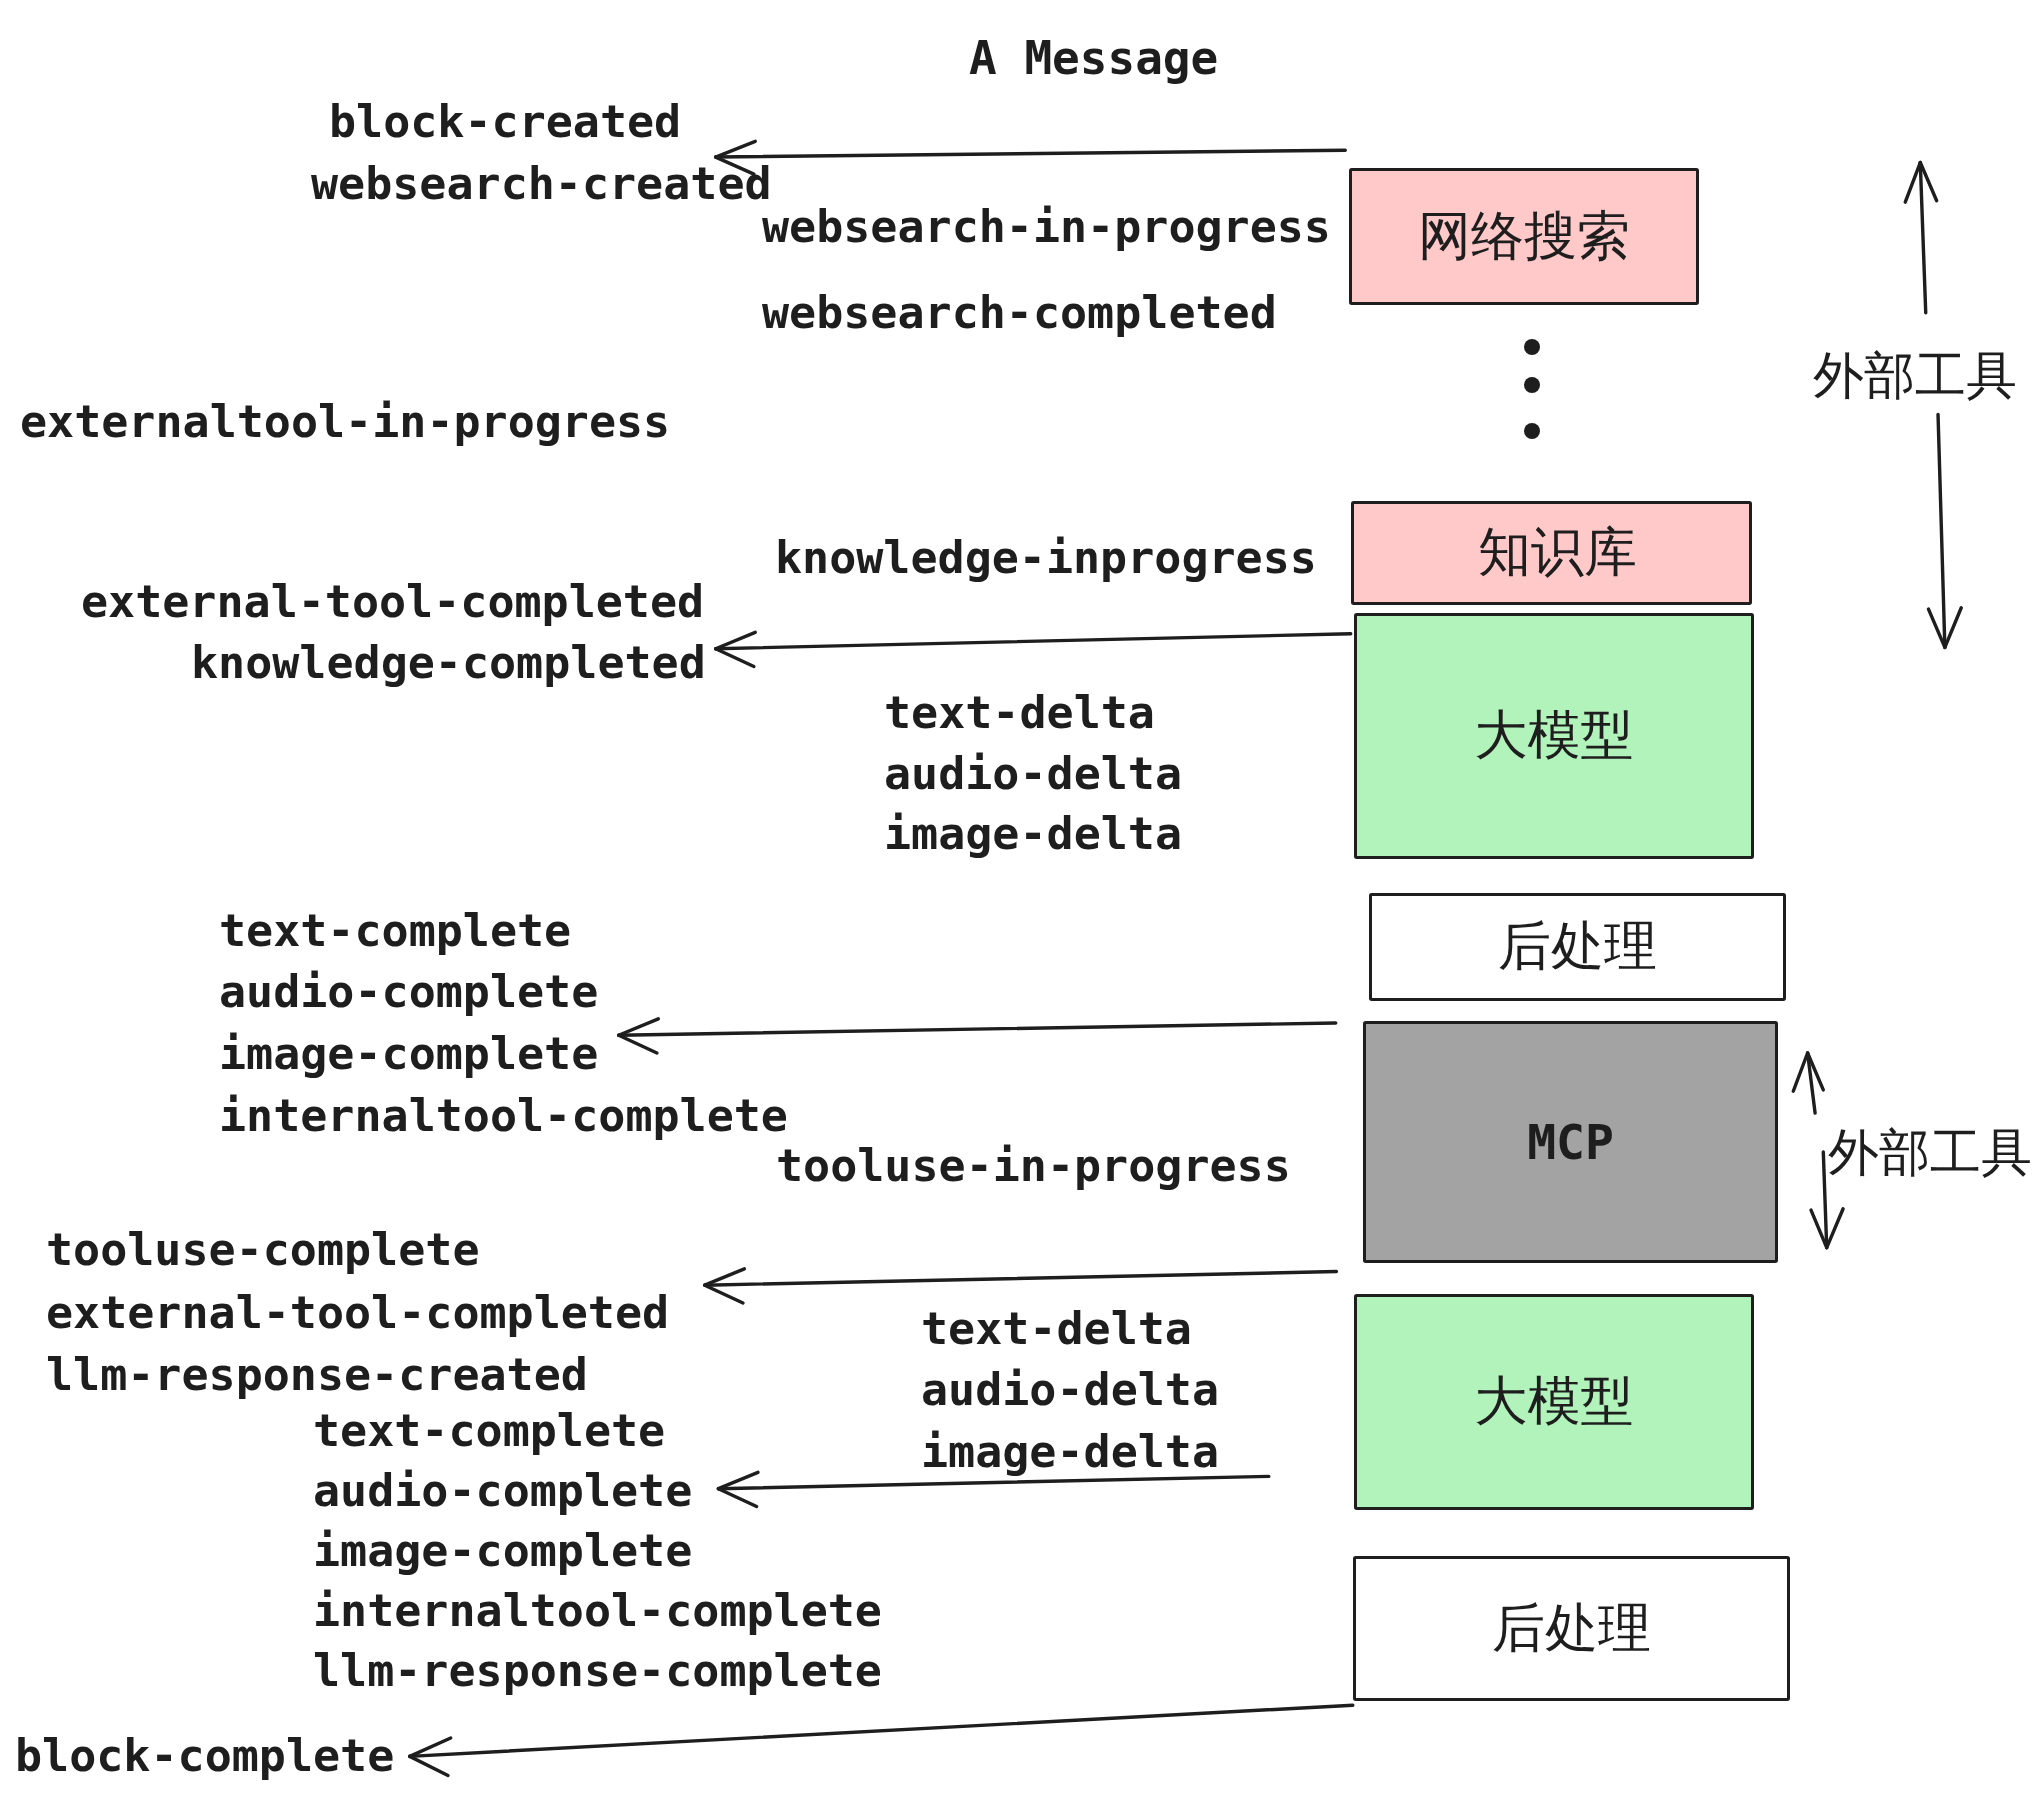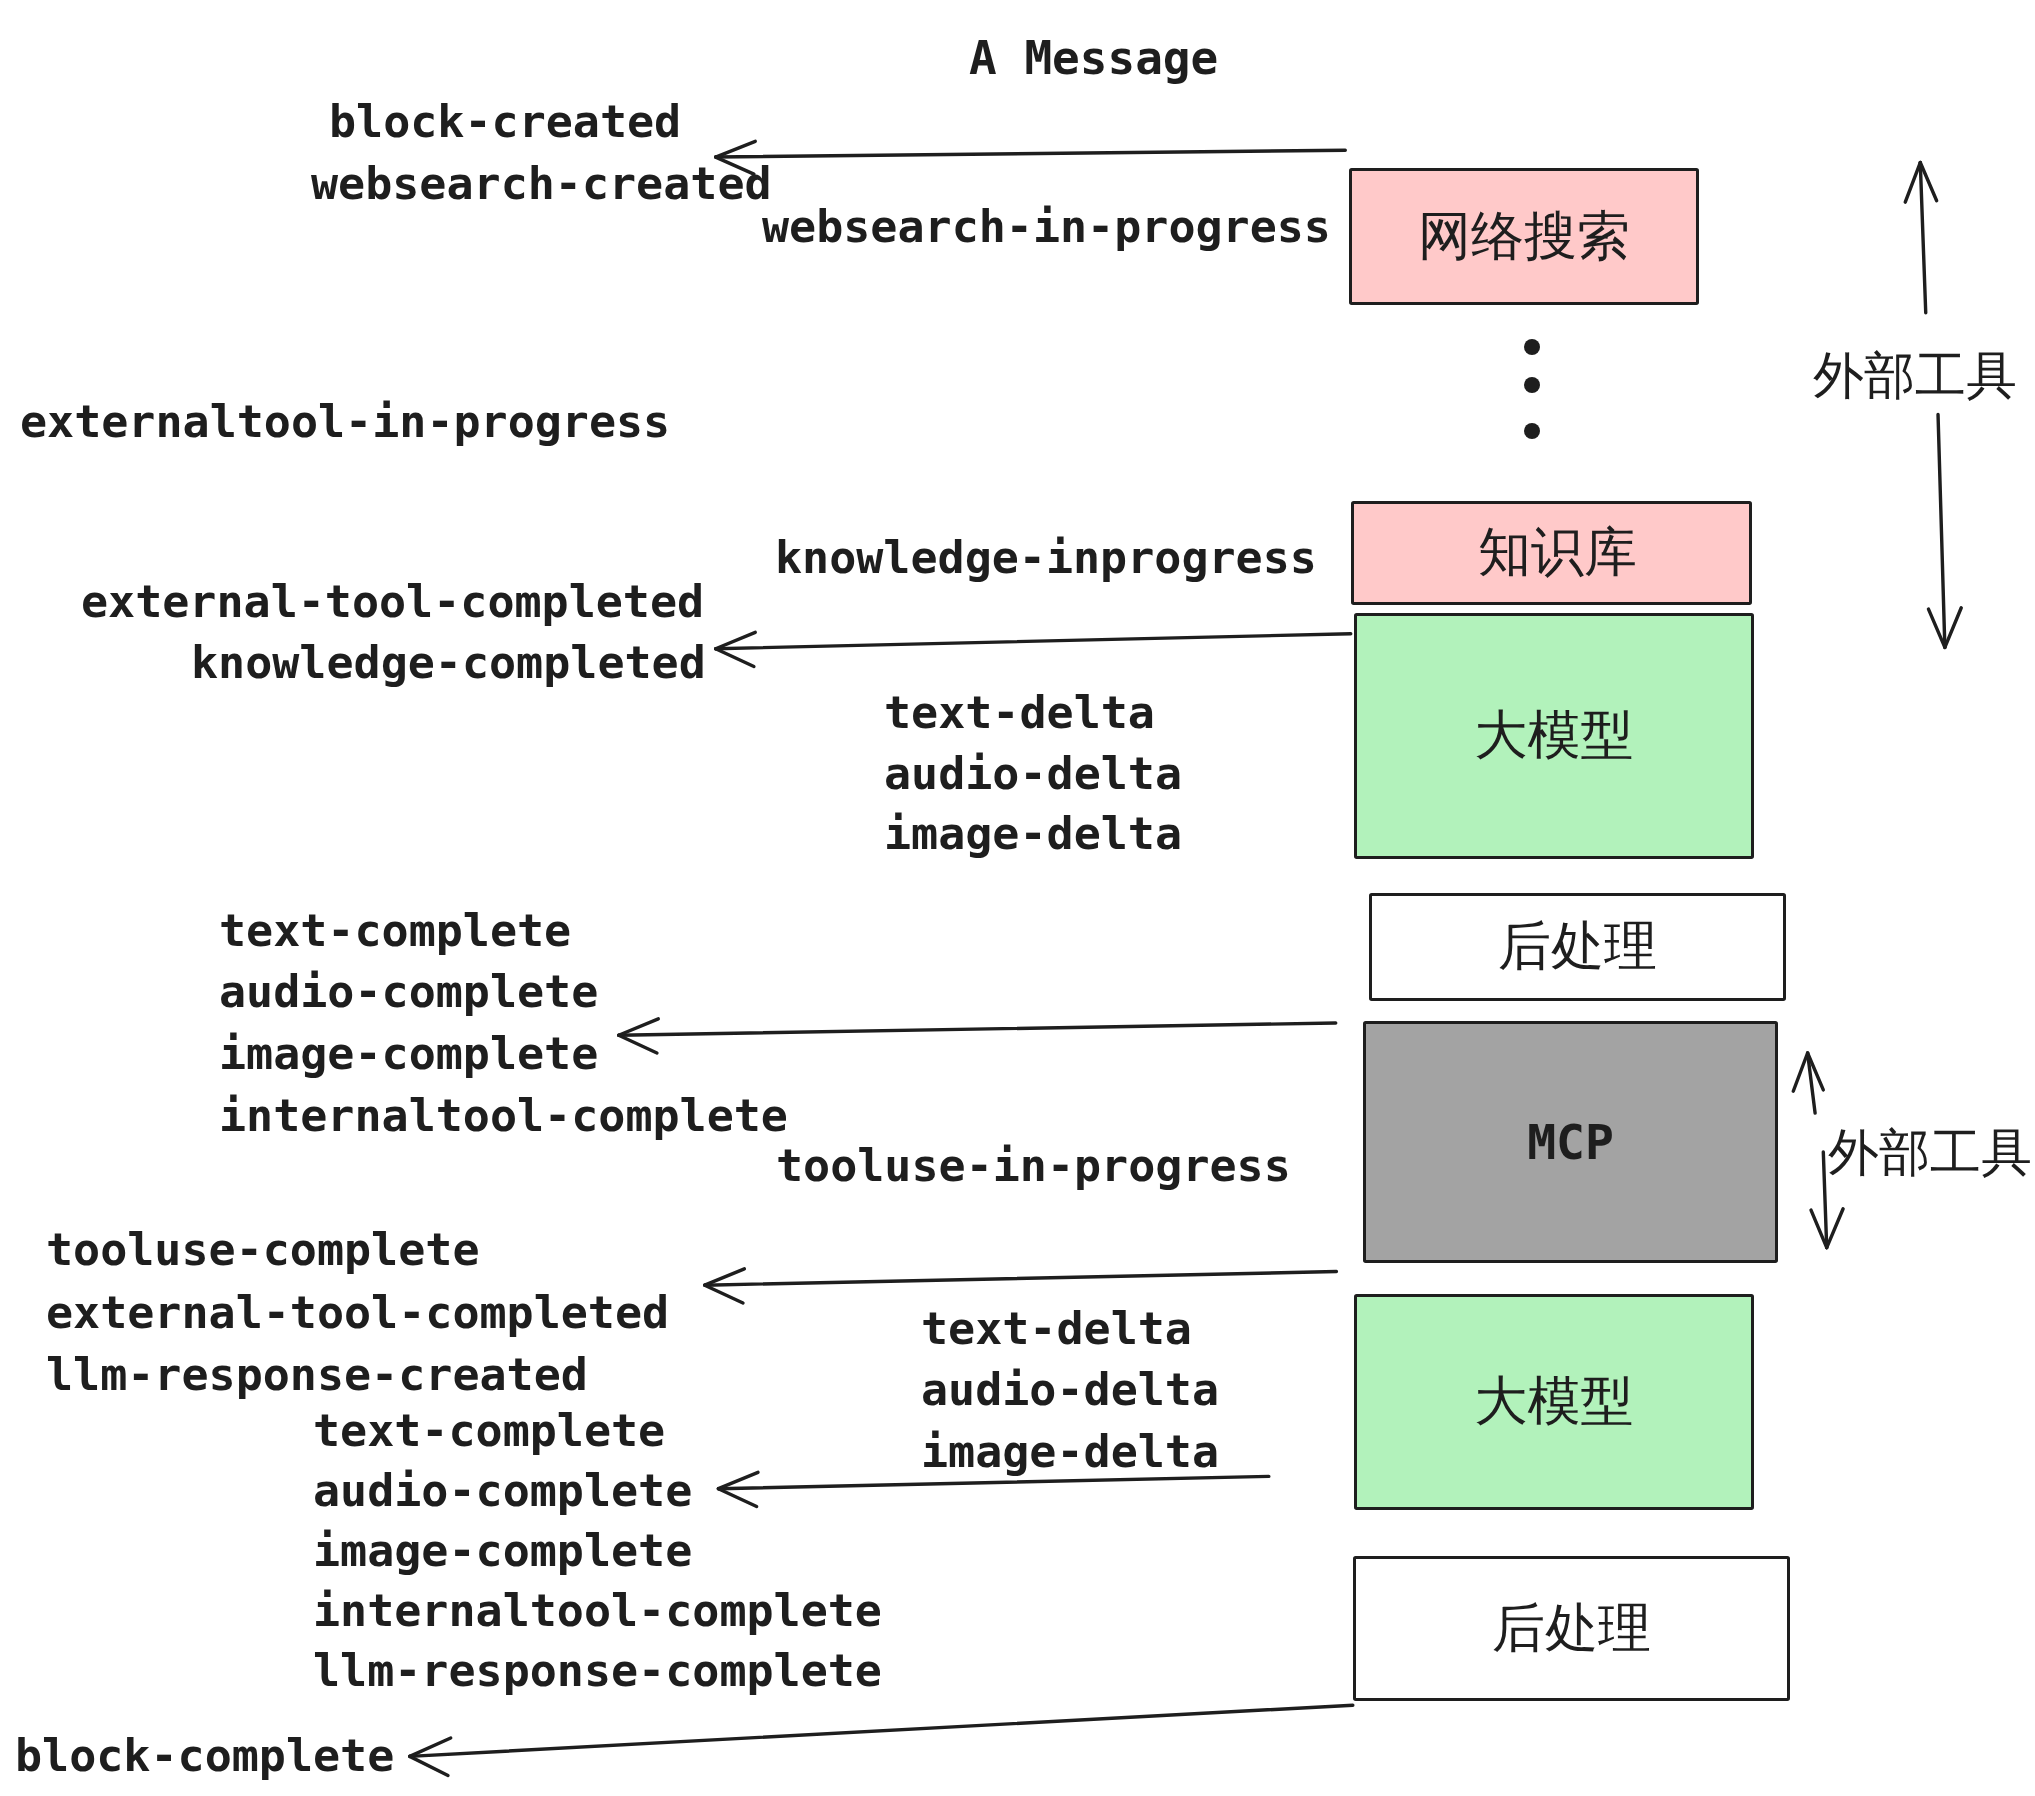--- a/index.html
+++ b/index.html
@@ -66,20 +66,21 @@
 </head>
 <body>
 
 <div class="canvas">
 
   <div class="mono title" style="left:969px;top:36px;">A Message</div>
 
   <div class="mono" style="left:317px;top:99px;margin-left:12px;">block-created</div>
   <div class="mono" style="left:311px;top:161px;text-align:center;">websearch-created</div>
   <div class="mono" style="left:762px;top:204px;">websearch-in-progress</div>
+  <div class="mono" style="left:762px;top:290px;">websearch-completed</div>
   <div class="mono" style="left:20px;top:399px;">externaltool-in-progress</div>
   <div class="mono" style="left:775px;top:535px;">knowledge-inprogress</div>
   <div class="mono" style="left:81px;top:579px;">external-tool-completed</div>
   <div class="mono" style="left:191px;top:640px;">knowledge-completed</div>
   <div class="mono" style="left:884px;top:690px;">text-delta</div>
   <div class="mono" style="left:884px;top:751px;">audio-delta</div>
   <div class="mono" style="left:884px;top:811px;">image-delta</div>
   <div class="mono" style="left:219px;top:908px;">text-complete</div>
   <div class="mono" style="left:219px;top:969px;">audio-complete</div>
   <div class="mono" style="left:219px;top:1031px;">image-complete</div>

